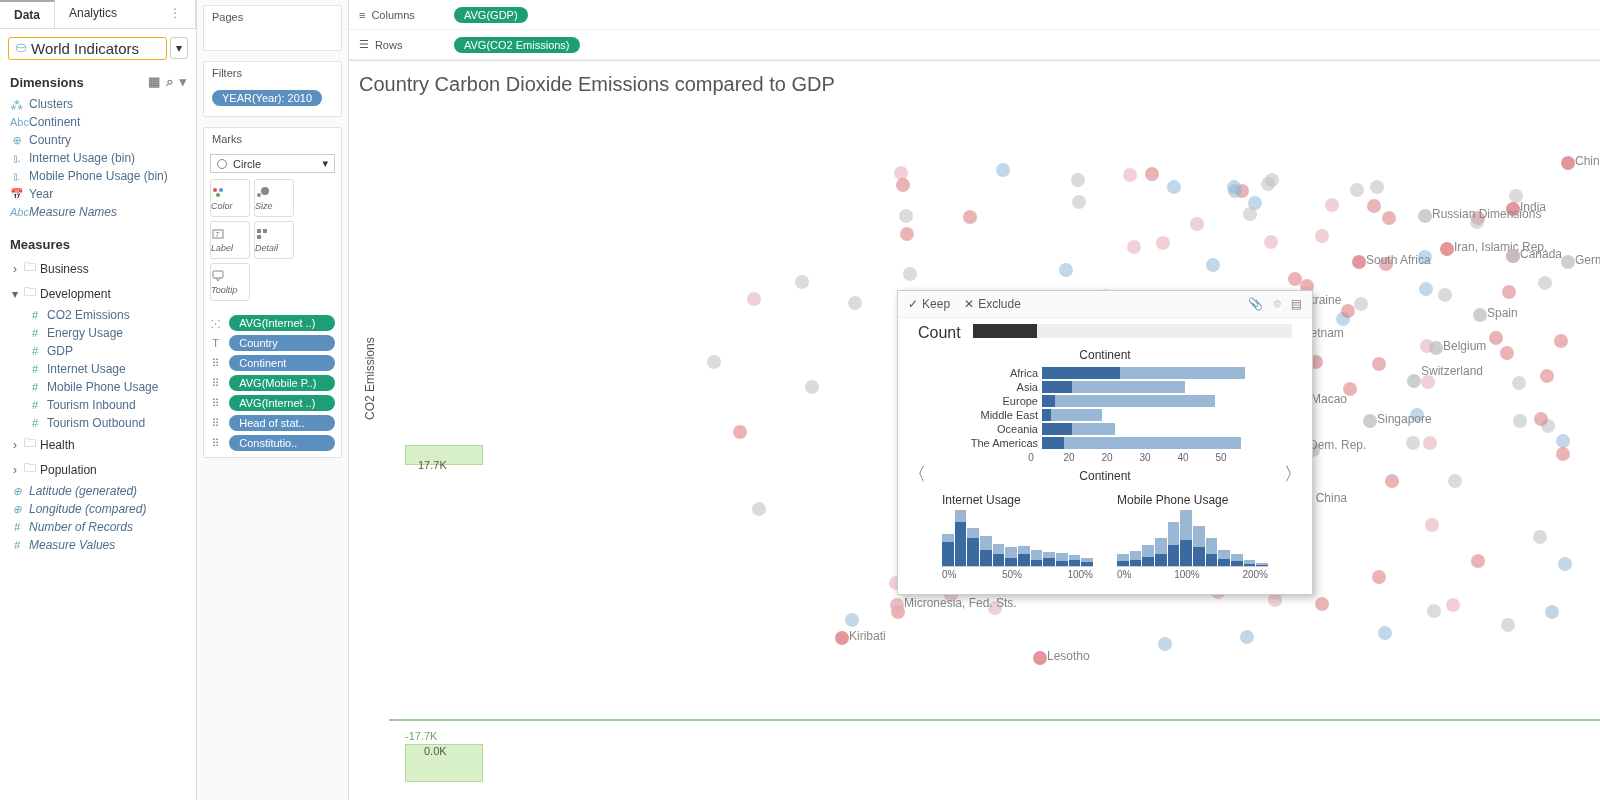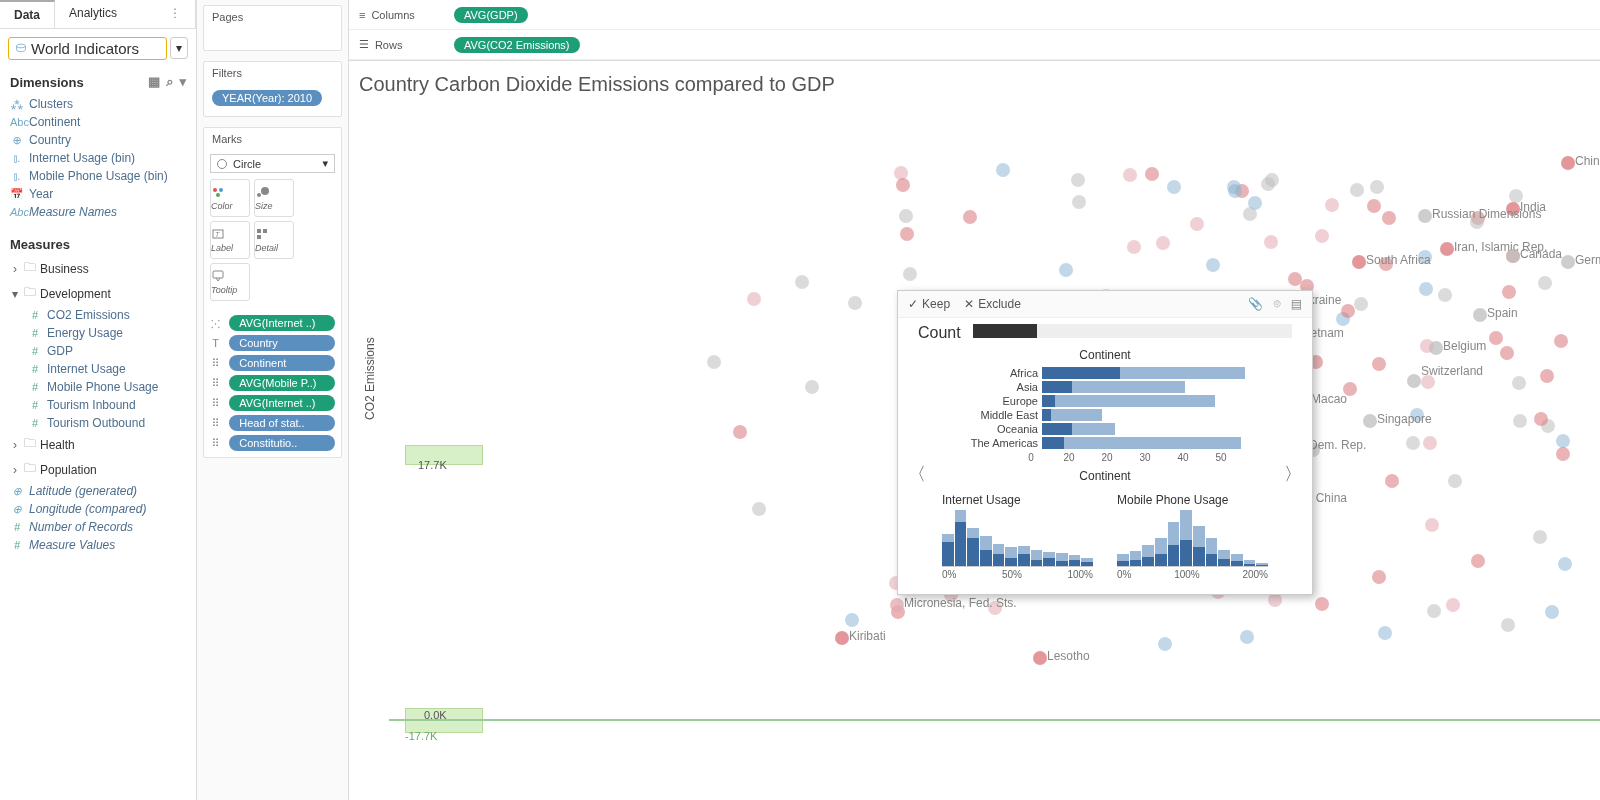--- a/index.html
+++ b/index.html
@@ -360,21 +360,21 @@
     </div>
 
     <div class="viz-title">Country Carbon Dioxide Emissions compared to GDP</div>
 
     <div class="viz-area">
       <div class="y-axis-label">CO2 Emissions</div>
 
       <div class="ref-band" style="top:345px;height:20px">
         <span class="ref-label" style="top:13px;left:12px;position:absolute">17.7K</span>
       </div>
-      <div class="ref-band" style="top:608px;height:25px">
+      <div class="ref-band" style="top:644px;height:38px">
         <span class="ref-label" style="top:0;left:18px;position:absolute">0.0K</span>
       </div>
       <div class="ref-label" style="position:absolute;left:56px;top:630px;font-size:11px;color:#6a6">-17.7K</div>
       <div style="position:absolute; left:40px; right:0; top:619px; border-top:2px solid #9c9;"></div>
 
       <div class="plot" id="plot">
           <div class="dot red" style="left: 779.533px; top: 283.058px;"></div>
           <div class="dot pink" style="left: 588.042px; top: 222.377px;"></div>
           <div class="dot pink" style="left: 406.467px; top: 465.732px;"></div>
           <div class="dot blue" style="left: 723.131px; top: 148.071px;"></div>

